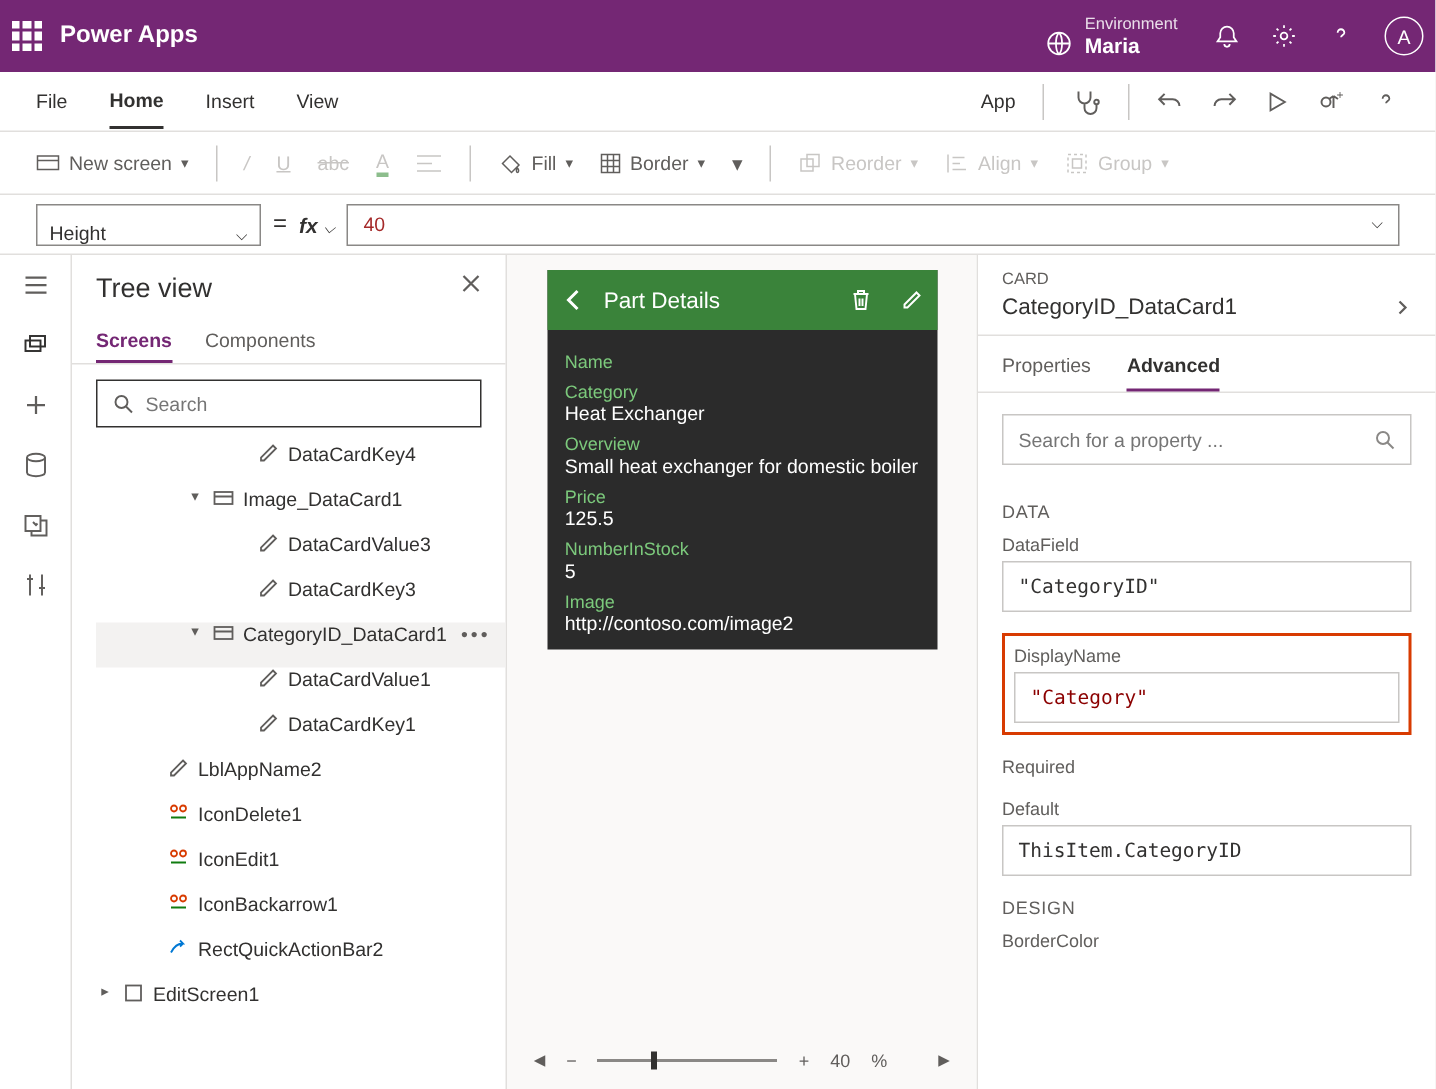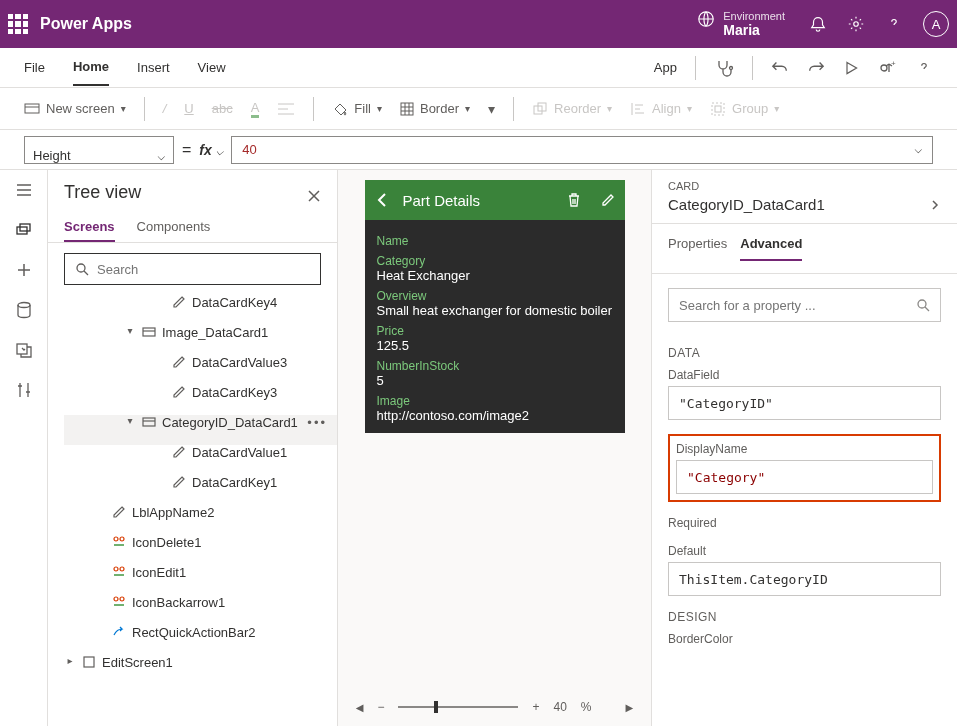--- a/index.html
+++ b/index.html
@@ -1,21 +1,21 @@
 <!DOCTYPE html>
 <html><head>
 <meta charset="utf-8">
 <style>
 *{margin:0;padding:0;box-sizing:border-box;font-family:"Segoe UI",Arial,sans-serif}
 body{width:957px;height:726px;background:#f3f2f1;overflow:hidden;font-size:13px;color:#323130}
 .header{height:48px;background:#742774;color:#fff;display:flex;align-items:center;padding:0 8px}
 .waffle{width:20px;height:20px;margin-right:12px;display:grid;grid-template:repeat(3,1fr)/repeat(3,1fr);gap:2px}
 .waffle span{background:#fff}
 .brand{font-size:16px;font-weight:600;flex:1}
-.env{display:flex;align-items:flex-start;gap:8px;margin-right:24px}
+.env{display:flex;align-items:flex-end;gap:8px;margin-right:24px}
 .env-label{font-size:11px;opacity:.85}
 .env-name{font-size:14px;font-weight:600}
 .hdr-actions{display:flex;align-items:center;gap:20px}
 .hdr-ico{width:18px;height:18px;color:#fff}
 .avatar{width:26px;height:26px;border:1px solid #fff;border-radius:50%;display:flex;align-items:center;justify-content:center;font-size:13px}
 .menubar{height:40px;background:#fff;display:flex;align-items:center;padding:0 24px;gap:28px;border-bottom:1px solid #e1dfdd}
 .menu-item{padding:10px 0;cursor:pointer;color:#323130}
 .menu-item.active{font-weight:600;border-bottom:2px solid #323130}
 .menu-right{margin-left:auto;display:flex;align-items:center;gap:18px}
 .vdiv{width:1px;height:24px;background:#c8c6c4}
@@ -25,21 +25,21 @@
 .formula-row{height:40px;background:#fff;display:flex;align-items:center;padding:0 24px;gap:8px;border-bottom:1px solid #e1dfdd}
 .prop-select{width:150px;height:28px;border:1px solid #8a8886;background:#fff;display:flex;align-items:flex-end;padding:0 8px;justify-content:space-between}
 .fx{font-style:italic;font-weight:600}
 .formula-input{flex:1;height:28px;border:1px solid #8a8886;background:#fff;display:flex;align-items:center;padding:0 10px;justify-content:space-between}
 .formula-val{color:#a52a2a}
 .main{display:flex;height:calc(100% - 170px)}
 .leftrail{width:48px;background:#fff;border-right:1px solid #e1dfdd;display:flex;flex-direction:column;align-items:center;padding-top:10px;gap:20px}
 .rail-ico{width:20px;height:20px;color:#605e5c;display:flex;align-items:center;justify-content:center}
 .rail-ico.active{color:#323130}
 .tree-panel{width:290px;background:#fff;border-right:1px solid #e1dfdd;display:flex;flex-direction:column;padding:12px 0}
-.tree-hdr{display:flex;align-items:flex-end;justify-content:space-between;padding:0 16px 10px}
+.tree-hdr{display:flex;align-items:flex-start;justify-content:space-between;padding:0 16px 10px}
 .tree-title{font-size:18px}
 .tree-tabs{display:flex;gap:22px;padding:0 16px;border-bottom:1px solid #e1dfdd;margin-bottom:10px}
 .tree-tab{padding:6px 0;font-size:13px;color:#605e5c;cursor:pointer}
 .tree-tab.active{color:#742774;font-weight:600;border-bottom:2px solid #742774}
 .search-box{margin:0 16px 10px;height:32px;border:1px solid #323130;display:flex;align-items:center;padding:0 10px;gap:8px}
 .search-box input{border:none;outline:none;flex:1;font-size:13px}
 .tree-body{flex:1;overflow-y:auto;padding-left:16px}
 .tree-node{display:flex;align-items:flex-start;height:30px;gap:6px;font-size:13px;color:#323130;cursor:pointer;position:relative}
 .tree-node.selected{background:#f3f2f1}
 .node-caret{width:12px;text-align:center;color:#605e5c;font-size:10px}
@@ -57,21 +57,21 @@
 .field-lbl{color:#7cc97c;font-size:12px;margin-top:6px}
 .field-val{color:#fff;margin-bottom:2px}
 .zoom-bar{position:absolute;bottom:6px;left:0;right:0;height:26px;display:flex;align-items:center;justify-content:center;gap:14px;font-size:12px;color:#605e5c}
 .slider{width:120px;height:2px;background:#8a8886;position:relative}
 .slider::after{content:"";position:absolute;left:30%;top:-5px;width:4px;height:12px;background:#323130}
 .right-panel{width:306px;background:#fff;border-left:1px solid #e1dfdd;display:flex;flex-direction:column}
 .rp-hdr{padding:10px 16px;border-bottom:1px solid #e1dfdd}
 .rp-lbl{font-size:11px;color:#605e5c}
 .rp-name-row{display:flex;align-items:center;justify-content:space-between;margin-top:4px}
 .rp-name{font-size:15px}
-.rp-tabs{display:flex;gap:13px;padding:8px 16px 12px;border-bottom:1px solid #e1dfdd}
+.rp-tabs{display:flex;gap:24px;padding:8px 16px 0;border-bottom:1px solid #e1dfdd}
 .rp-tab{padding:4px 0 8px;font-size:13px;color:#605e5c;cursor:pointer}
 .rp-tab.active{color:#323130;font-weight:600;border-bottom:2px solid #742774}
 .rp-search{margin:14px 16px;height:34px;border:1px solid #c8c6c4;display:flex;align-items:center;padding:0 10px;justify-content:space-between}
 .rp-search input{border:none;outline:none;font-size:13px;flex:1}
 .rp-body{flex:1;overflow-y:auto;padding:0 16px}
 .rp-section{font-size:12px;color:#605e5c;margin:10px 0 8px;letter-spacing:.5px}
 .rp-field{margin-bottom:14px}
 .rp-field-lbl{font-size:12px;color:#605e5c;margin-bottom:4px}
 .rp-input{width:100%;height:34px;border:1px solid #c8c6c4;padding:0 10px;font-family:Consolas,monospace;font-size:13px;display:flex;align-items:center}
 .highlight-box{border:2px solid #d83b01;padding:6px;margin-bottom:14px}

